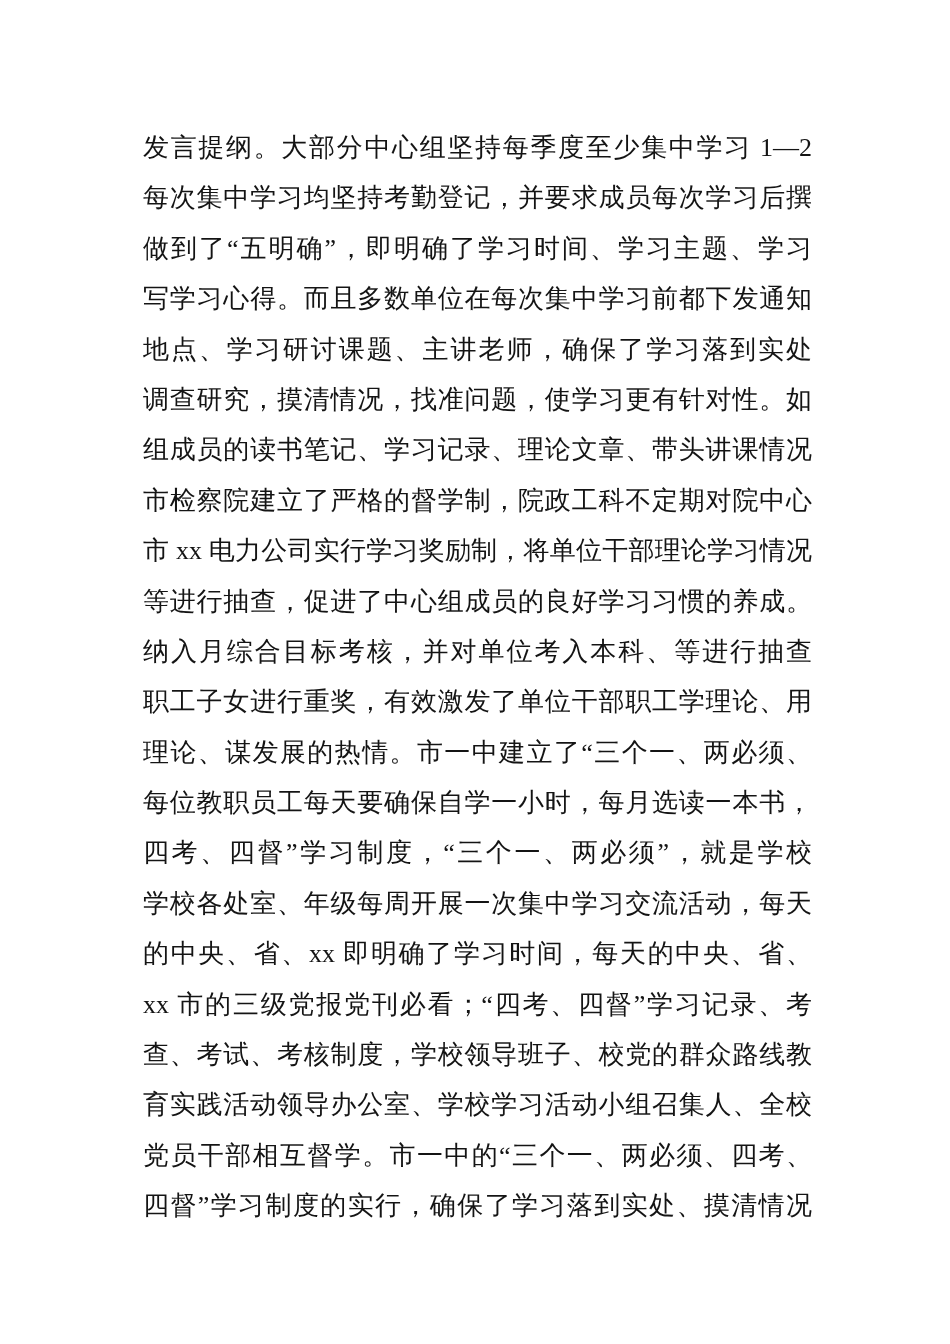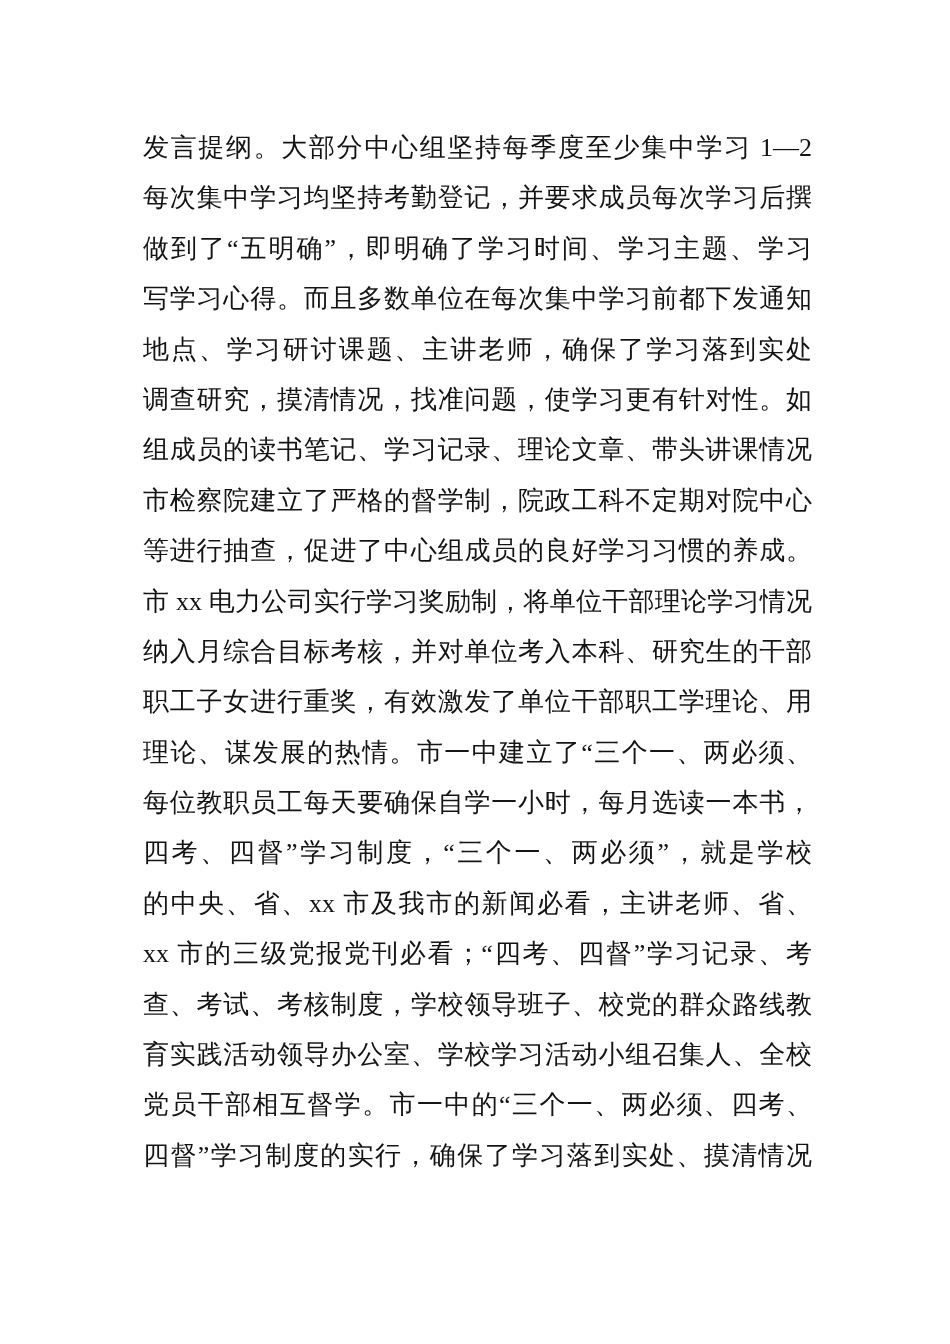--- a/index.html
+++ b/index.html
@@ -40,27 +40,28 @@
 <div class="page">
   <div class="doc-text">
     <div class="line">发言提纲。大部分中心组坚持每季度至少集中学习 1—2 次，</div>
     <div class="line">每次集中学习均坚持考勤登记，并要求成员每次学习后撰</div>
     <div class="line">做到了“五明确”，即明确了学习时间、学习主题、学习</div>
     <div class="line">写学习心得。而且多数单位在每次集中学习前都下发通知</div>
     <div class="line">地点、学习研讨课题、主讲老师，确保了学习落到实处</div>
     <div class="line">调查研究，摸清情况，找准问题，使学习更有针对性。如</div>
     <div class="line">组成员的读书笔记、学习记录、理论文章、带头讲课情况</div>
     <div class="line">市检察院建立了严格的督学制，院政工科不定期对院中心</div>
+    <div class="line">市 xx 电力公司实行学习奖励制，将单位干部理论学习情况</div>
     <div class="line">等进行抽查，促进了中心组成员的良好学习习惯的养成。</div>
-    <div class="line">市 xx 电力公司实行学习奖励制，将单位干部理论学习情况</div>
-    <div class="line">纳入月综合目标考核，并对单位考入本科、研究生的干部</div>
+    <div class="line">纳入月综合目标考核，并对单位考入本科、等进行抽查</div>
     <div class="line">职工子女进行重奖，有效激发了单位干部职工学理论、用</div>
     <div class="line">理论、谋发展的热情。市一中建立了“三个一、两必须、</div>
     <div class="line">每位教职员工每天要确保自学一小时，每月选读一本书，</div>
     <div class="line">四考、四督”学习制度，“三个一、两必须”，就是学校</div>
-    <div class="line">的中央、省、xx 市及我市的新闻必看，主讲老师、省、</div>
+    <div class="line">学校各处室、年级每周开展一次集中学习交流活动，每天</div>
+    <div class="line">的中央、省、xx 即明确了学习时间，每天的中央、省、</div>
     <div class="line">xx 市的三级党报党刊必看；“四考、四督”学习记录、考</div>
     <div class="line">查、考试、考核制度，学校领导班子、校党的群众路线教</div>
     <div class="line">育实践活动领导办公室、学校学习活动小组召集人、全校</div>
     <div class="line">党员干部相互督学。市一中的“三个一、两必须、四考、</div>
     <div class="line">四督”学习制度的实行，确保了学习落到实处、摸清情况</div>
   </div>
 </div>
 
 </body></html>

